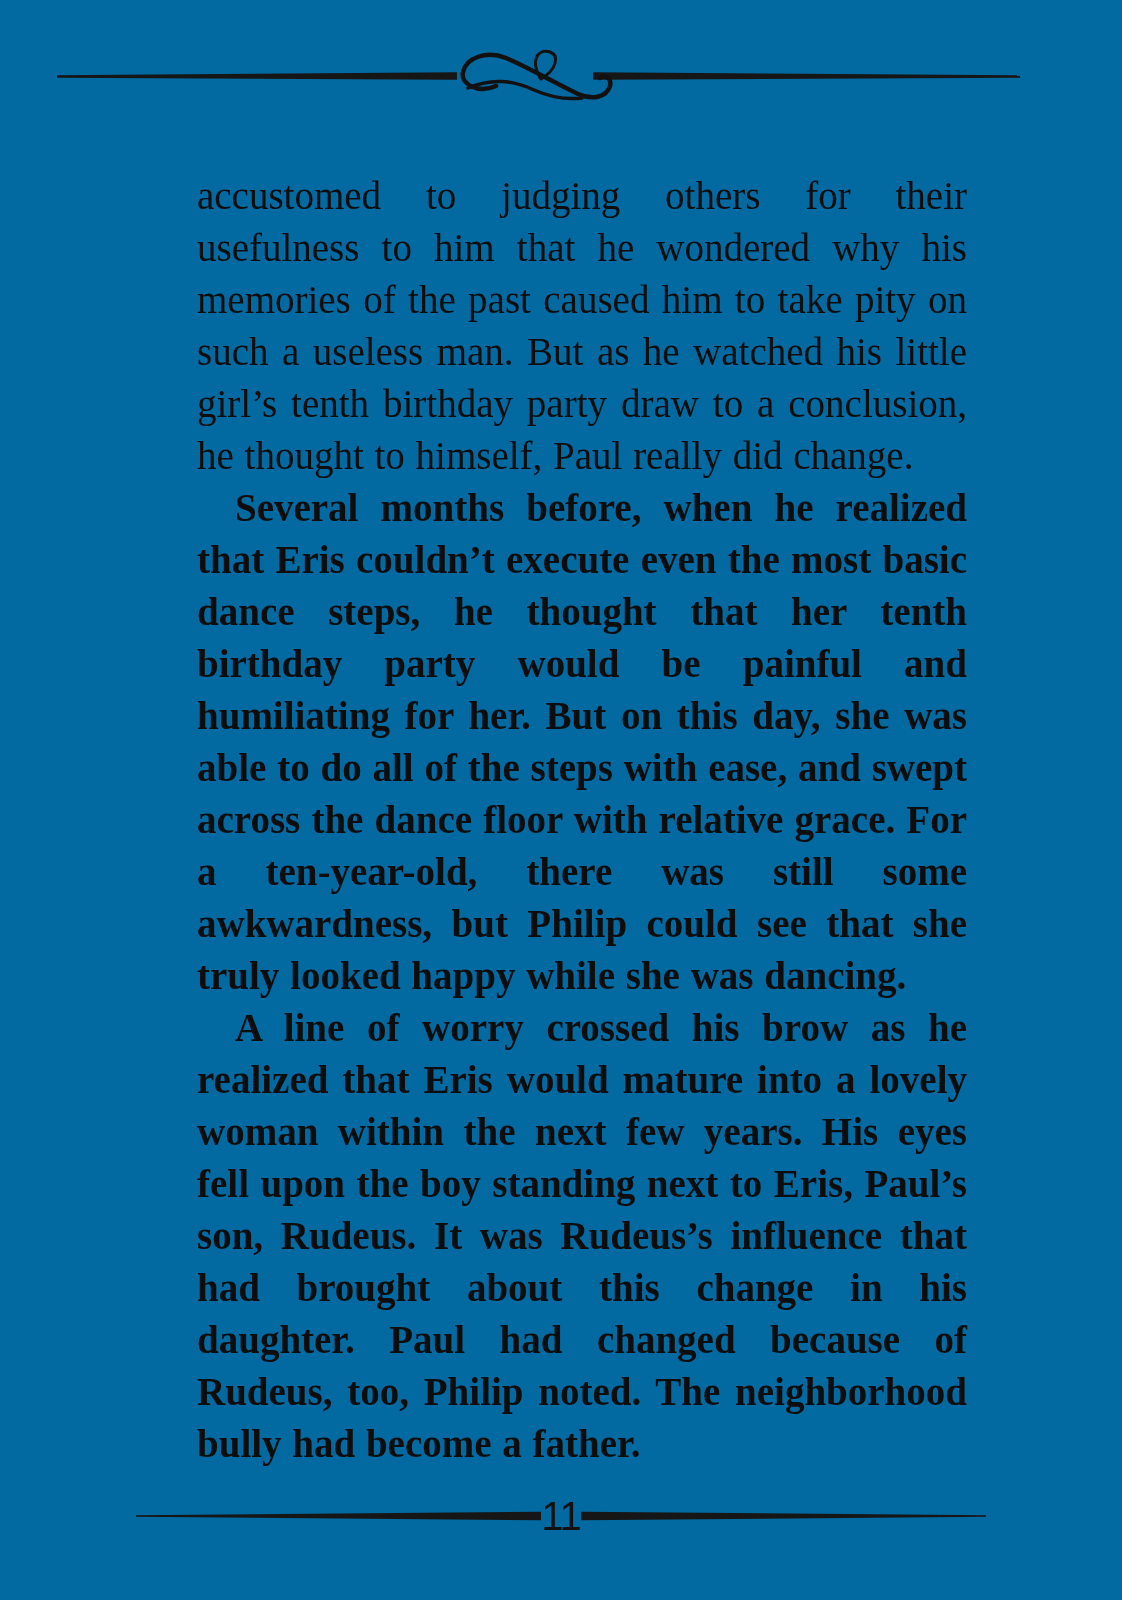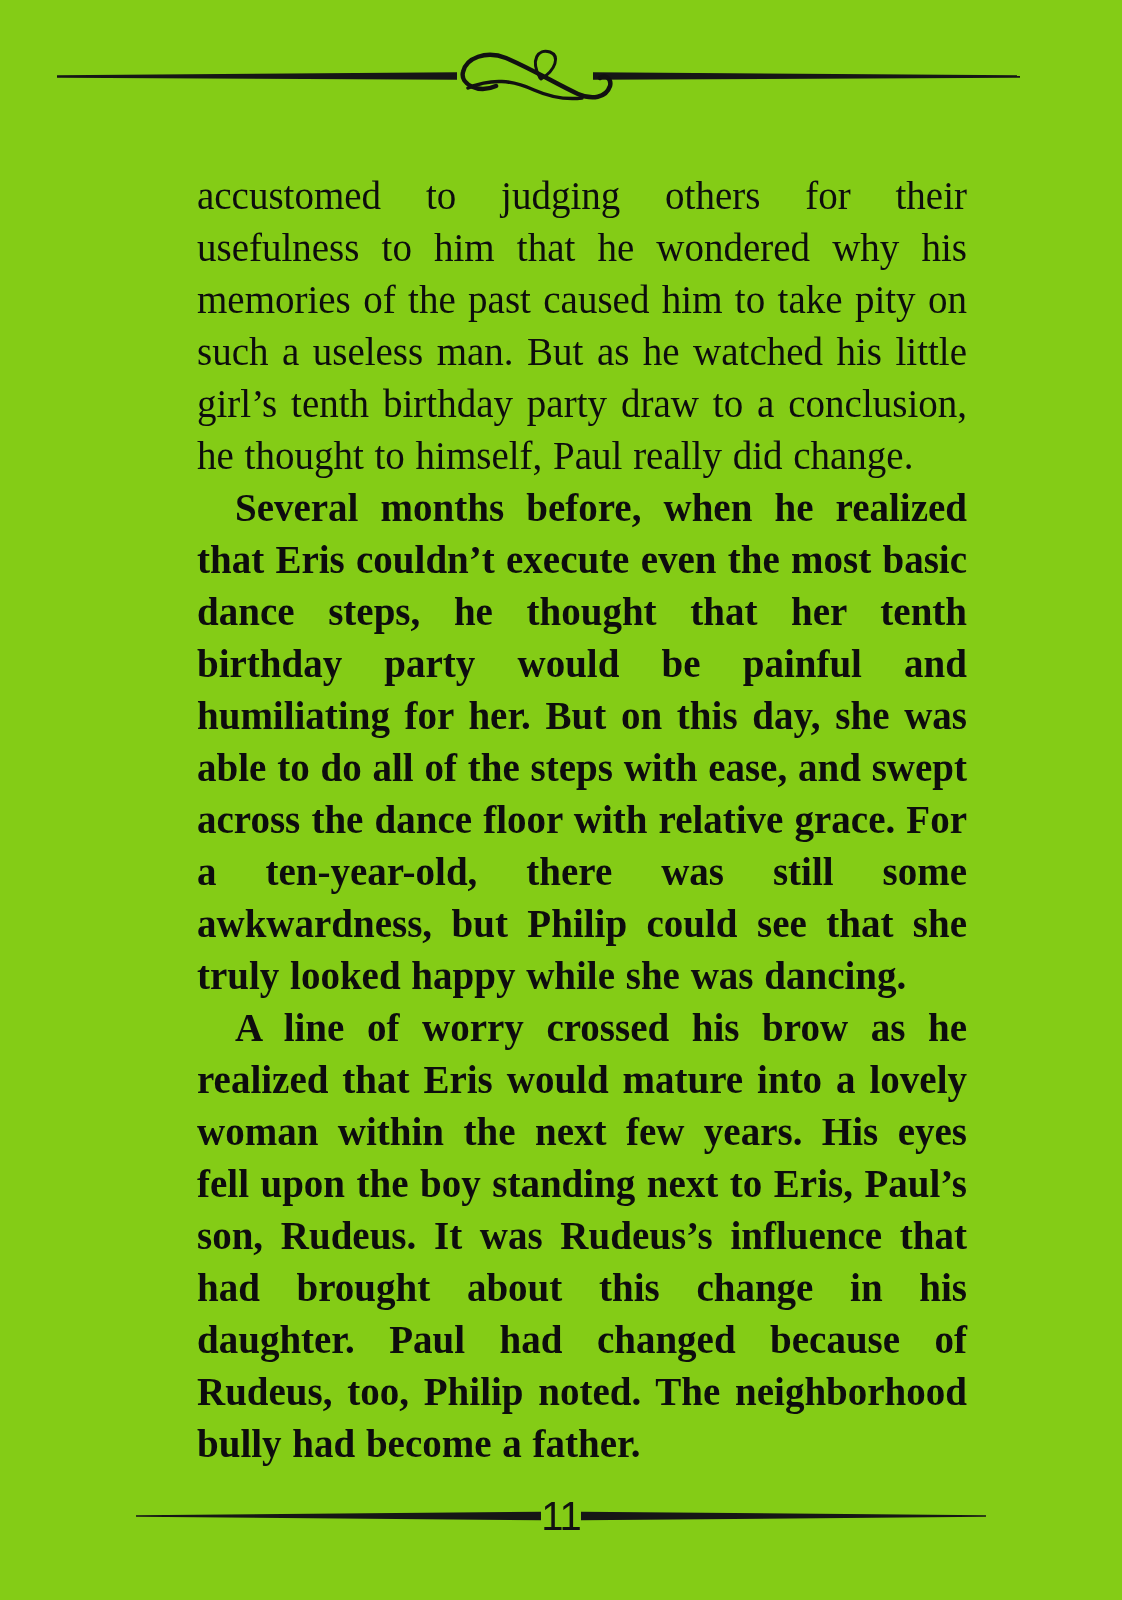--- a/index.html
+++ b/index.html
@@ -1,20 +1,20 @@
 <!DOCTYPE html>
 <html><head>
 <meta charset="utf-8">
 <style>
   html, body { margin: 0; padding: 0; background: #ffffff; }
   .page {
     position: relative;
     width: 1122px;
     height: 1600px;
-    background: #84cc16;
+    background: #0369a1;
     overflow: hidden;
     font-family: "Liberation Serif", serif;
     color: #0d0d0d;
   }
 
   
   .header-ornament {
     position: absolute;
     top: 42px;
     left: 0;

